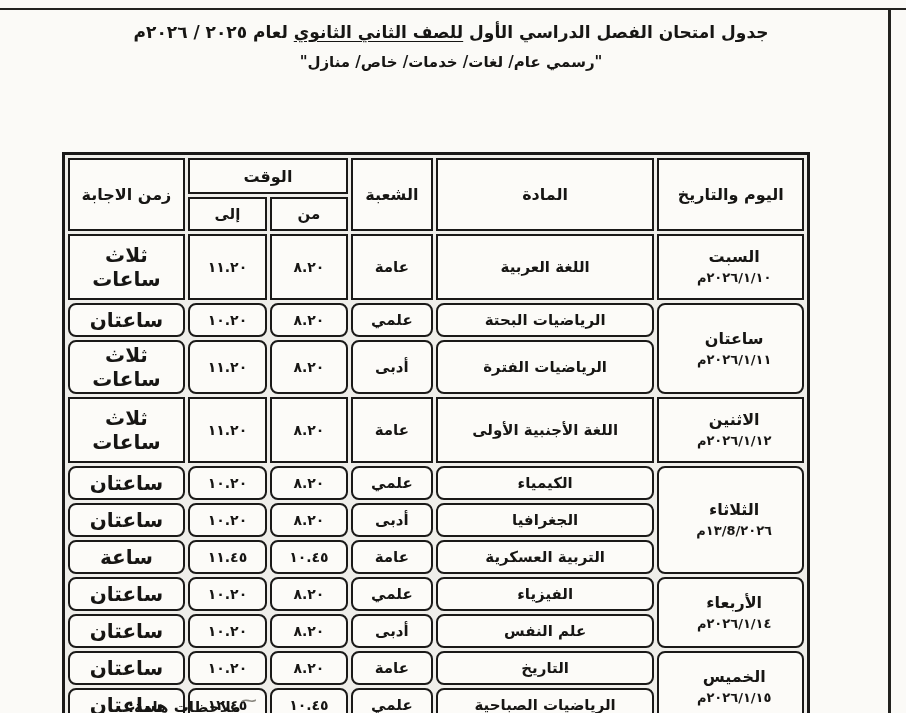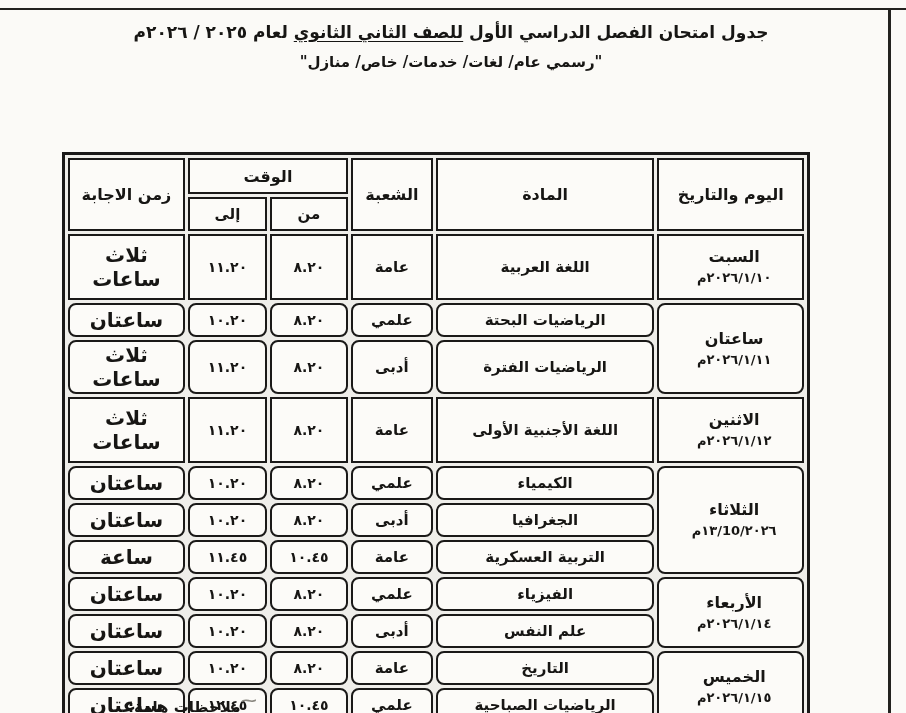--- a/index.html
+++ b/index.html
@@ -128,21 +128,21 @@
           </td>
           <td class="subject">اللغة الأجنبية الأولى</td>
           <td class="branch">عامة</td>
           <td class="time">٨.٢٠</td>
           <td class="time">١١.٢٠</td>
           <td class="duration">ثلاث ساعات</td>
         </tr>
         <tr class="short">
           <td rowspan="3" class="day-cell">
             <div class="day-name">الثلاثاء</div>
-            <div class="day-date">٢٠٢٦/10/١٣م</div>
+            <div class="day-date">٢٠٢٦/8/١٣م</div>
           </td>
           <td class="subject">الكيمياء</td>
           <td class="branch">علمي</td>
           <td class="time">٨.٢٠</td>
           <td class="time">١٠.٢٠</td>
           <td class="duration">ساعتان</td>
         </tr>
         <tr class="short">
           <td class="subject">الجغرافيا</td>
           <td class="branch">أدبى</td>

